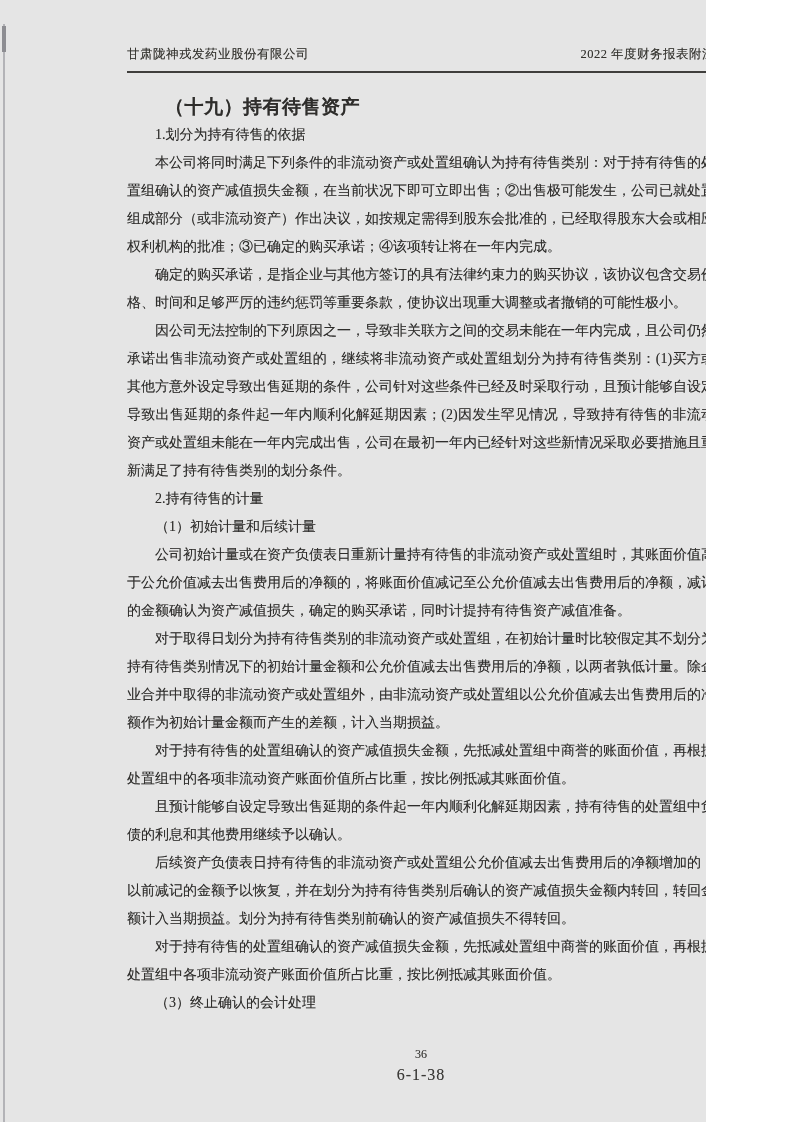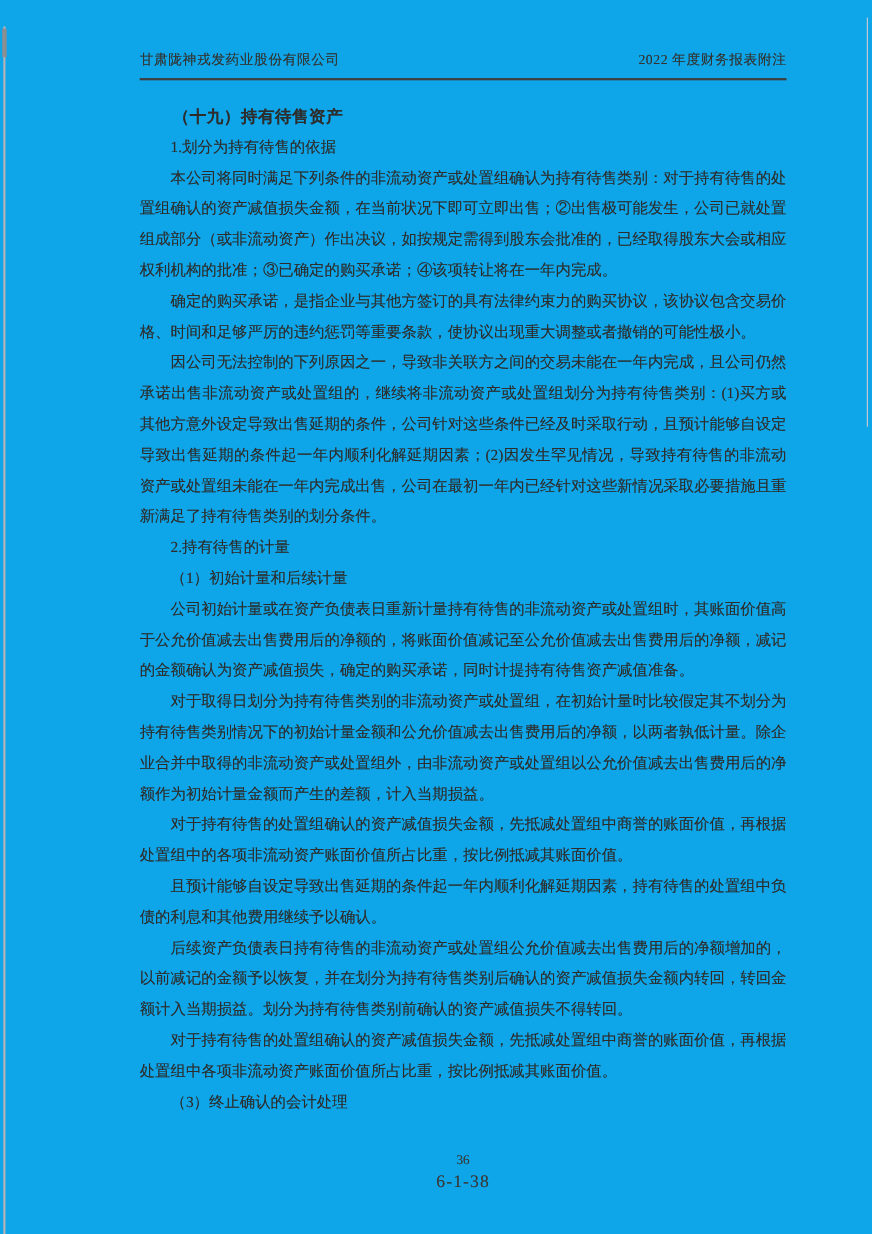--- a/index.html
+++ b/index.html
@@ -3,22 +3,22 @@
 <meta charset="utf-8">
 <style>
   * { margin: 0; padding: 0; box-sizing: border-box; }
   html, body {
     width: 793px; height: 1122px;
     font-family: "Liberation Serif", "DejaVu Serif", serif;
     background: #ffffff;
   }
   .page {
     position: relative;
-    width: 793px; height: 1122px;
-    background: #0ea5e9;
+    width: 706px; height: 1122px;
+    background: #e5e5e5;
     overflow: hidden;
     color: #2e2d2b;
   }
   
   .scan-line-left {
     position: absolute; left: 3px; top: 24px; bottom: 0;
     width: 2px; background: #b3b3b7;
   }
   .scan-line-left::before {
     content: ""; position: absolute; left: -1px; top: 2px;
@@ -35,21 +35,21 @@
     display: flex; justify-content: space-between; align-items: flex-end;
     padding-bottom: 8px;
     border-bottom: 2.5px solid #3f3e3c;
     font-size: 12.5px;
     color: #35342f;
     letter-spacing: 0.5px;
     text-shadow: 0 0 0.6px rgba(40,40,40,0.45);
   }
   .content { margin-top: 20px; }
   .section-title {
-    font-size: 15px;
+    font-size: 19px;
     font-weight: bold;
     line-height: 28px;
     text-indent: 2em;
     letter-spacing: 0.5px;
     text-shadow: 0 0 0.6px rgba(40,40,40,0.5);
   }
   .content p {
     font-size: 14px;
     line-height: 28px;
     text-indent: 2em;

